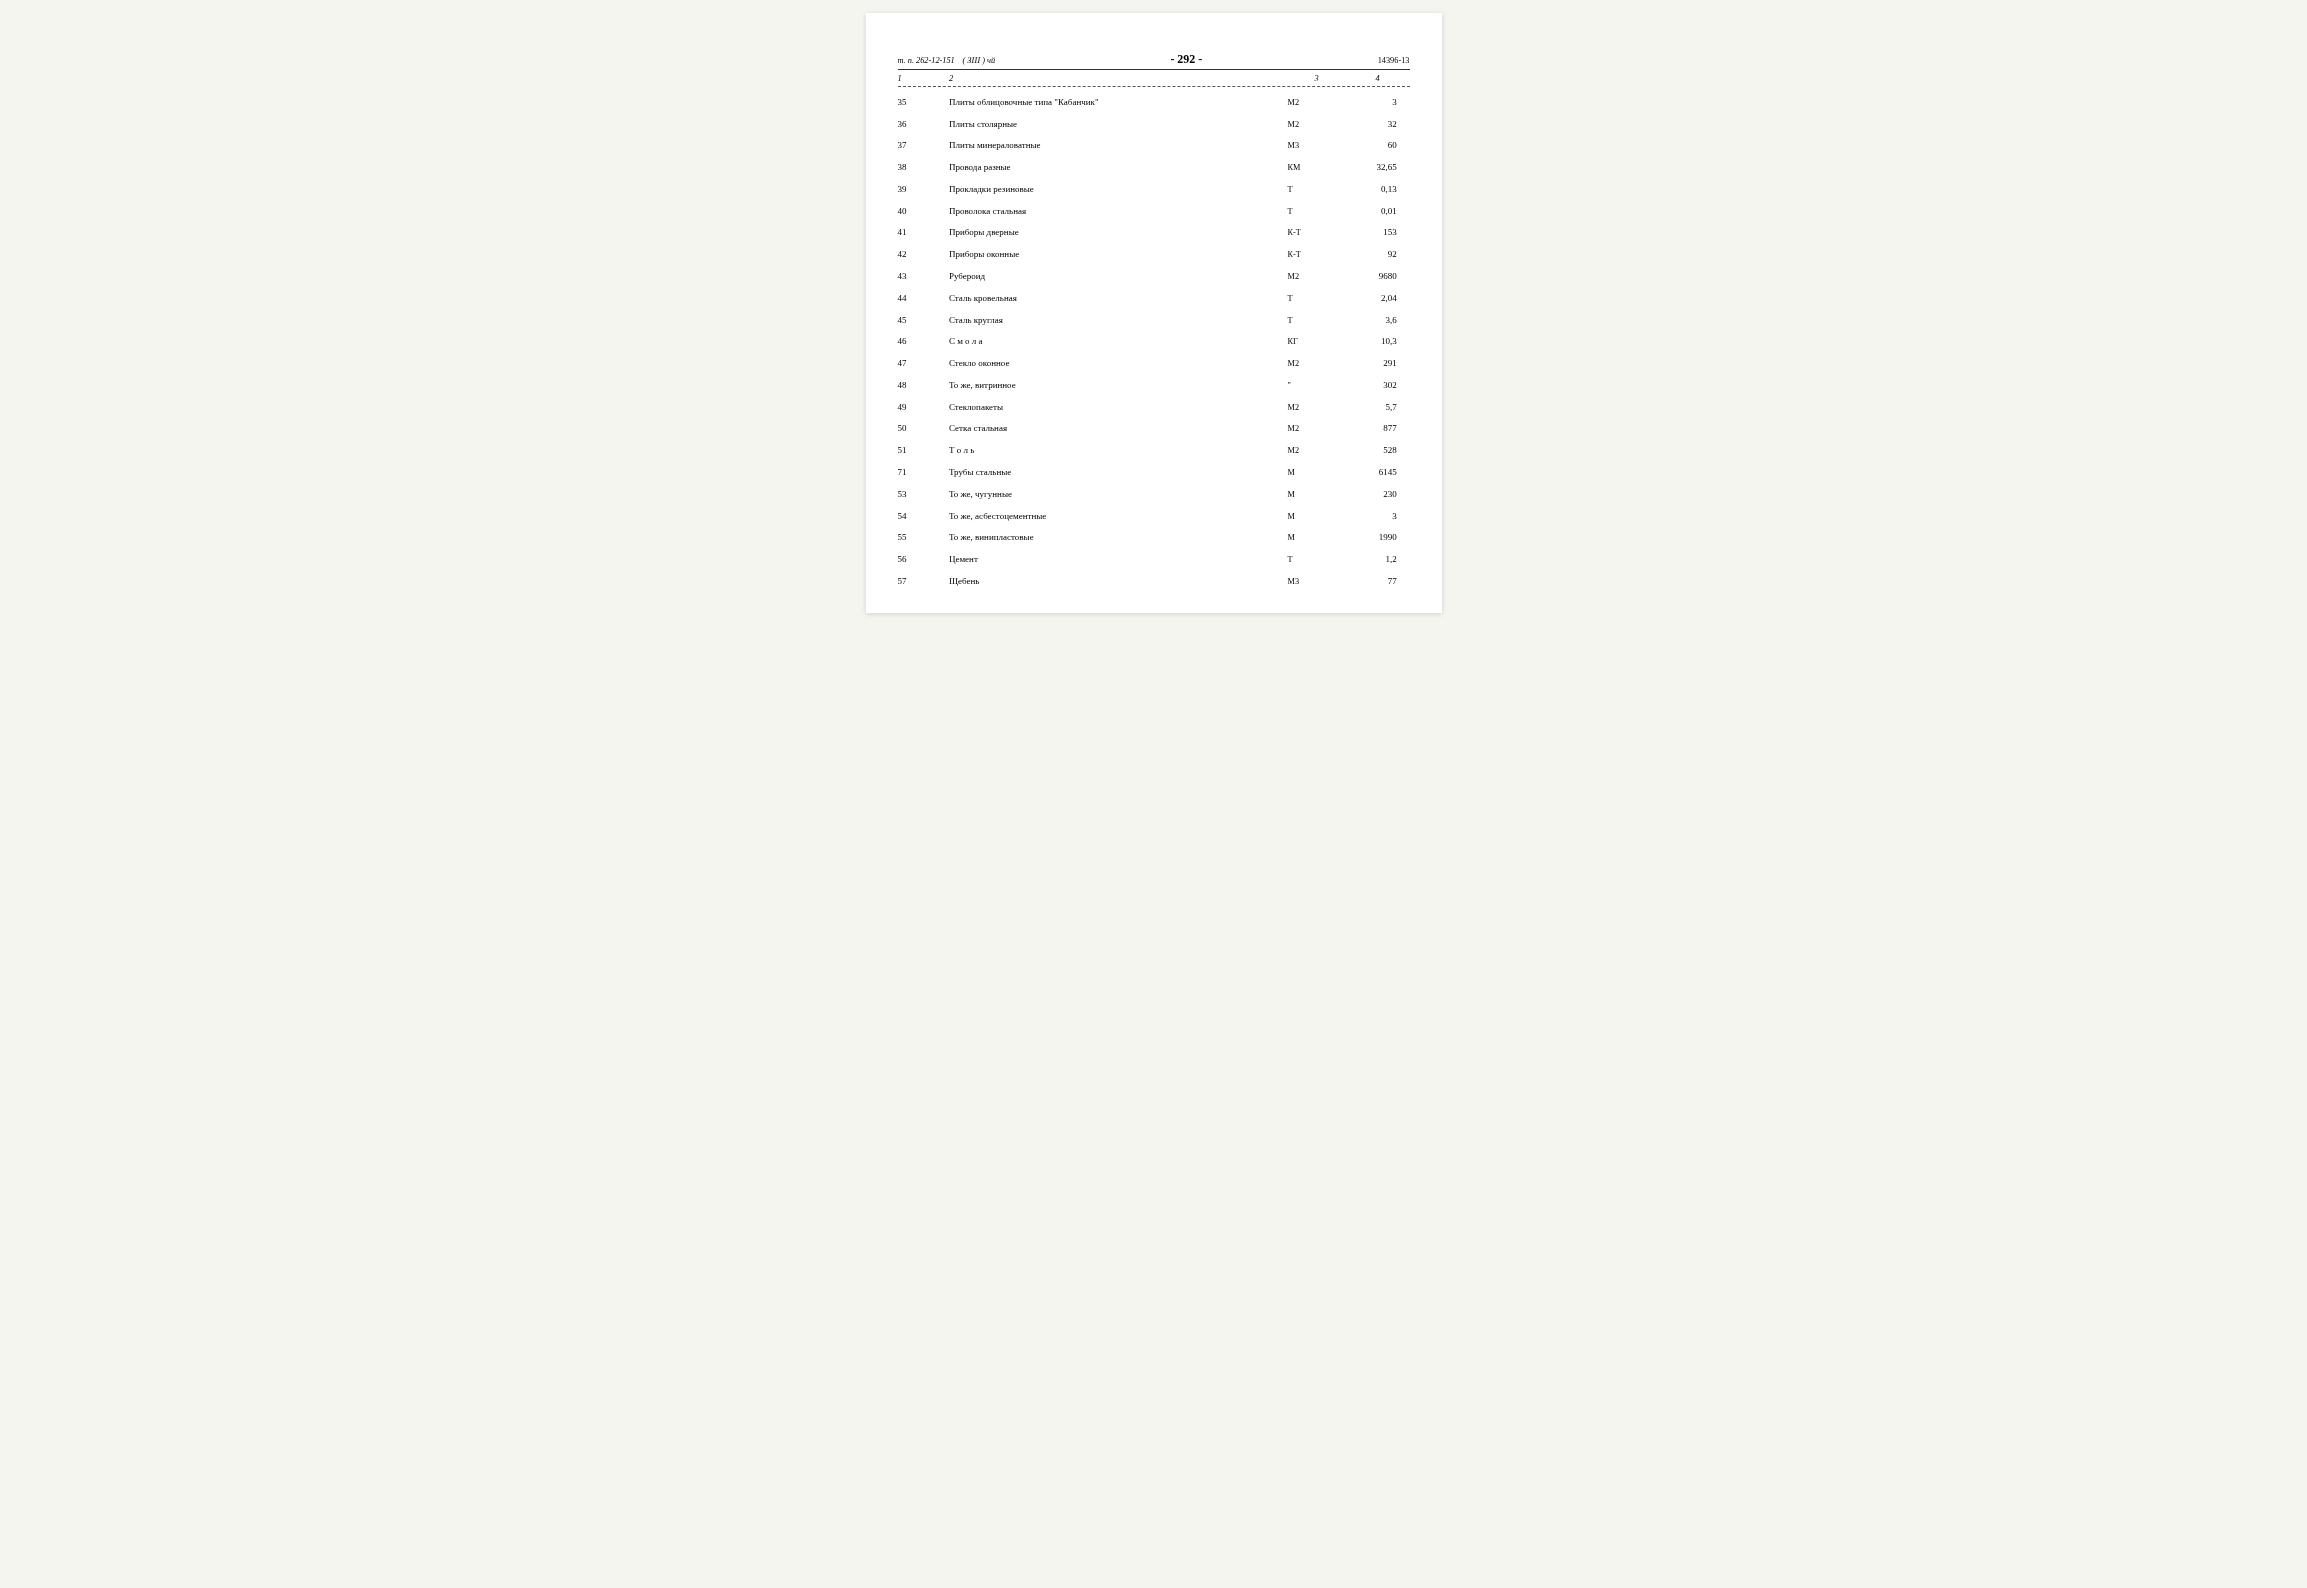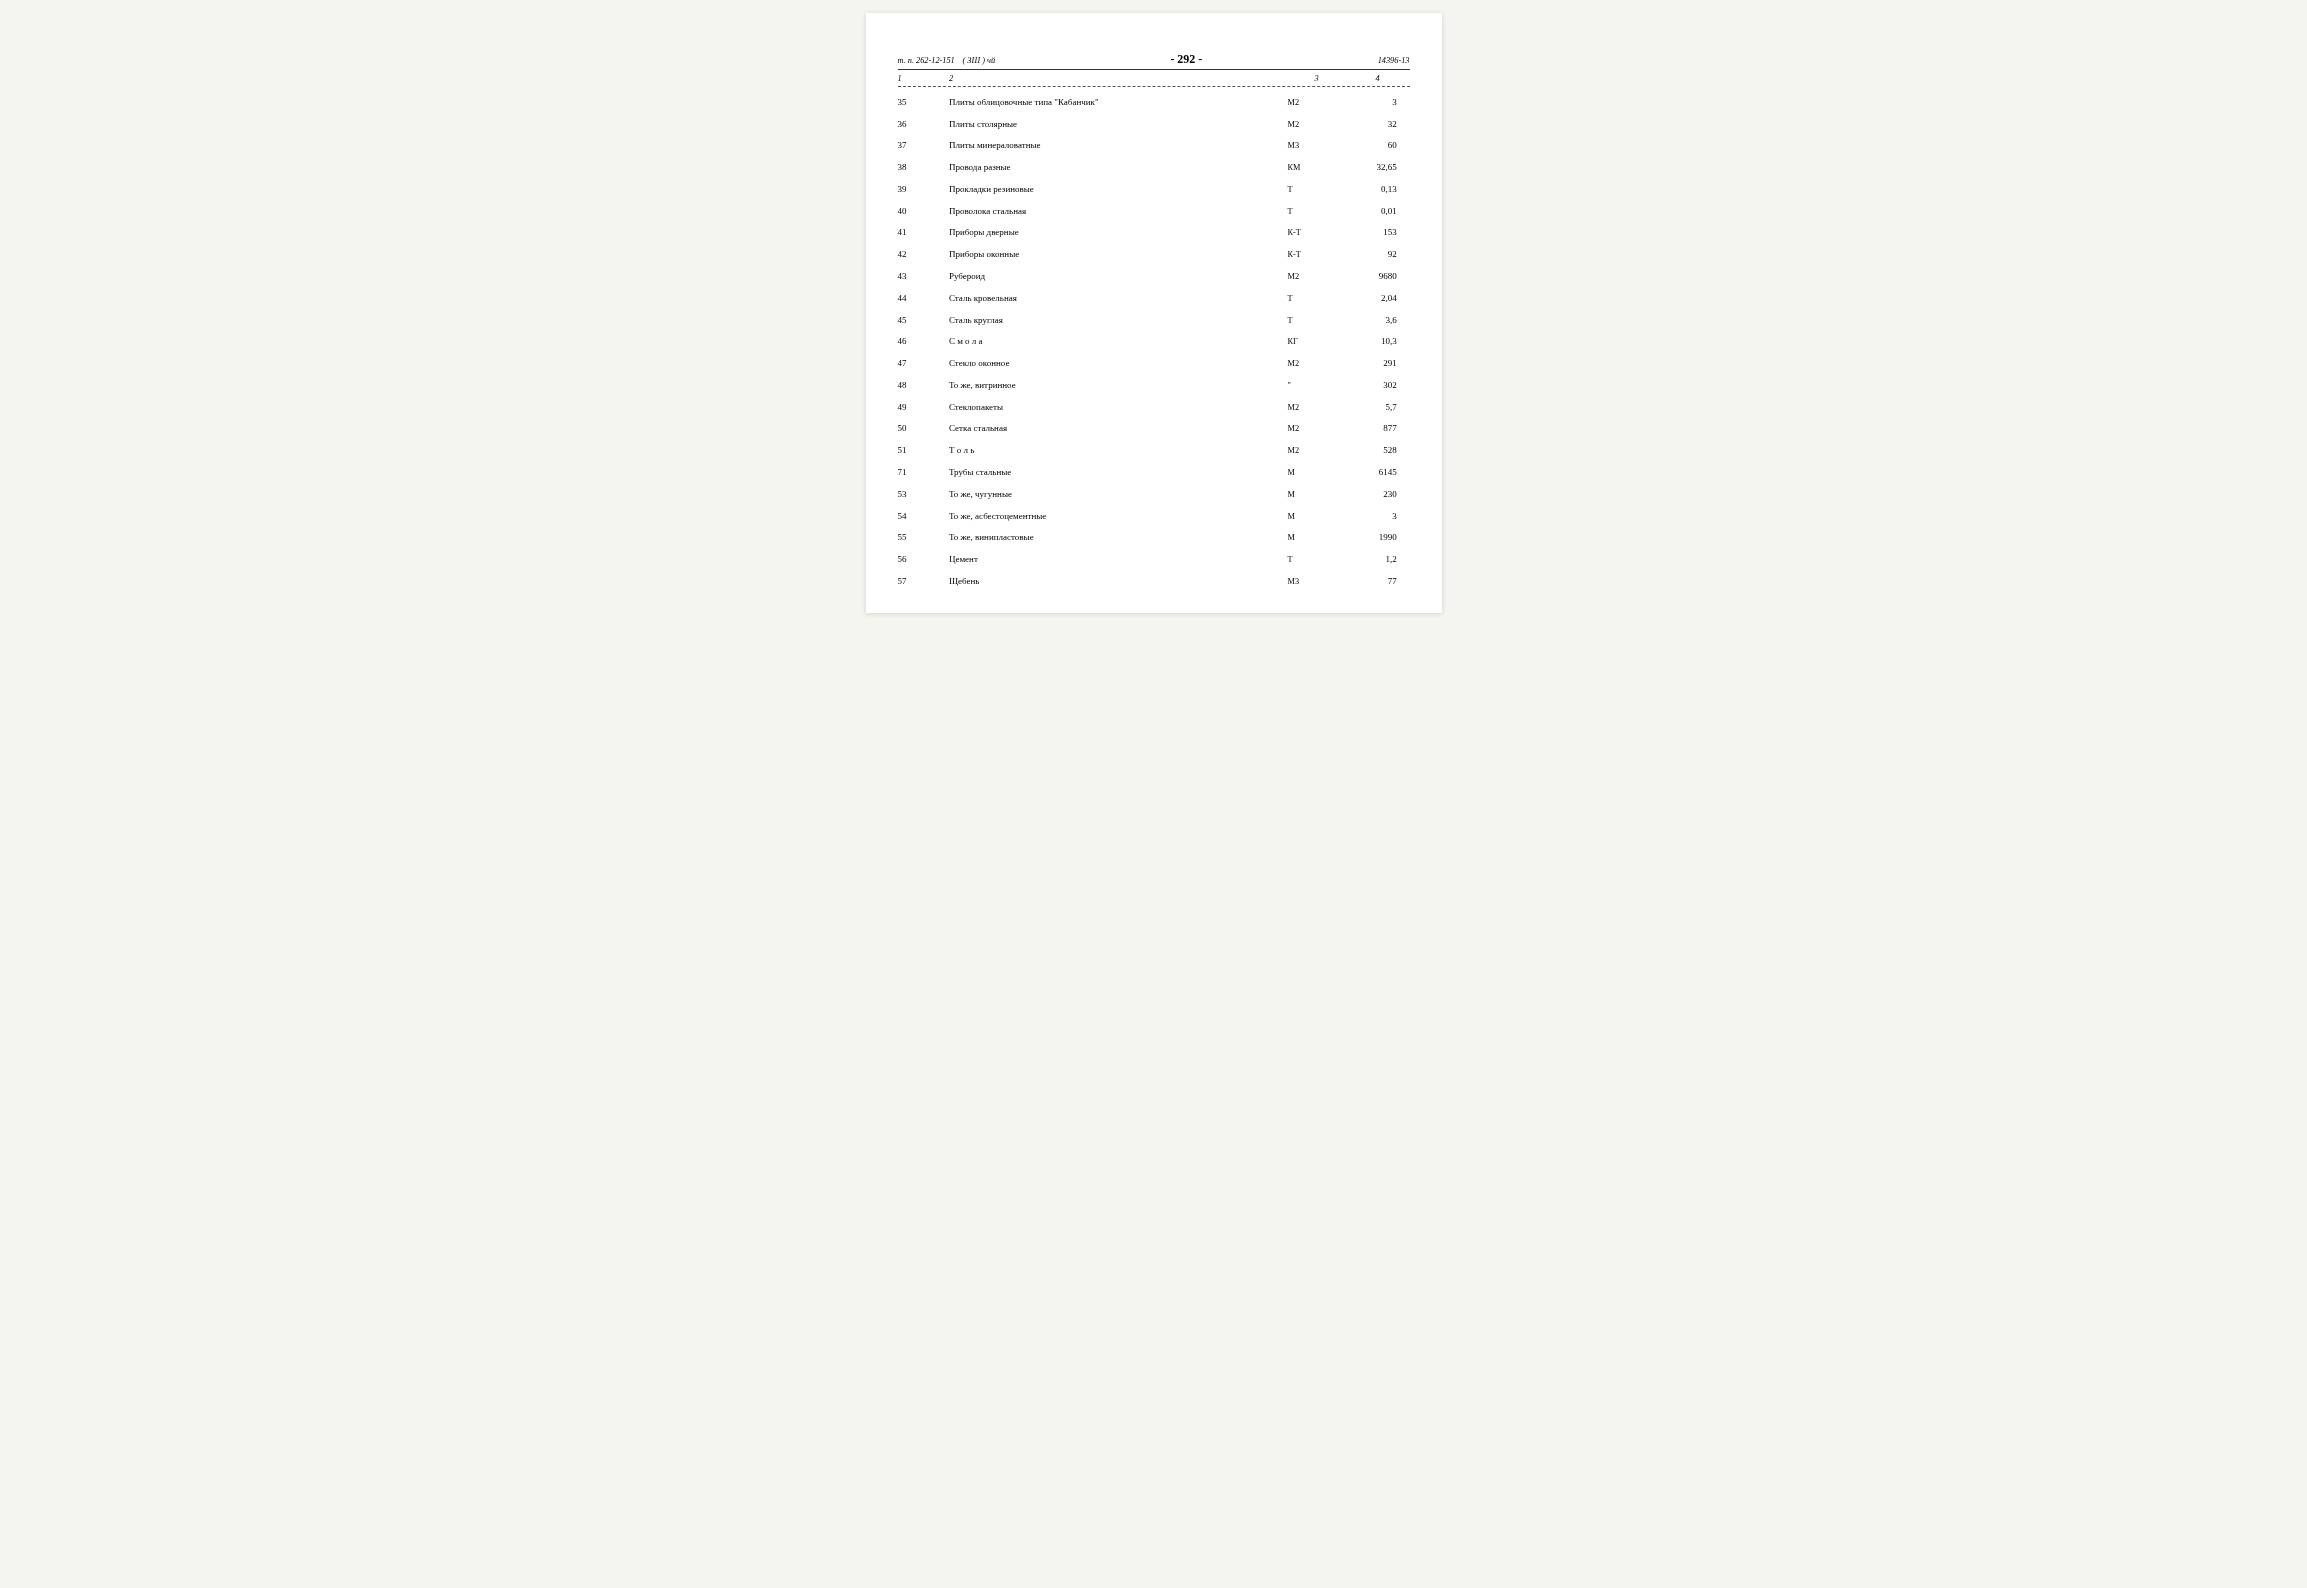--- a/index.html
+++ b/index.html
@@ -96,21 +96,21 @@
 <body>
 
 <div class="page">
 
   <div class="header">
     <div style="font-size:8.3px; font-style:italic; display:flex; gap:7.7px;">
       <span>т. п. 262-12-151</span>
       <span style="">( ЗШ ) чй</span>
     </div>
     <div style="font-size:12px; font-weight:bold;">- 292 -</div>
-    <div style="font-size:8.3px; font-style:italic;margin-top:24px;">14396-13</div>
+    <div style="font-size:8.3px; margin-top:24px;">14396-13</div>
   </div>
 
   <div class="column-headers">
     <div class="col-header">1</div>
     <div class="col-header">2</div>
     <div class="col-header">3</div>
     <div class="col-header">4</div>
   </div>
 
   <div class="data-table" id="table-body">

